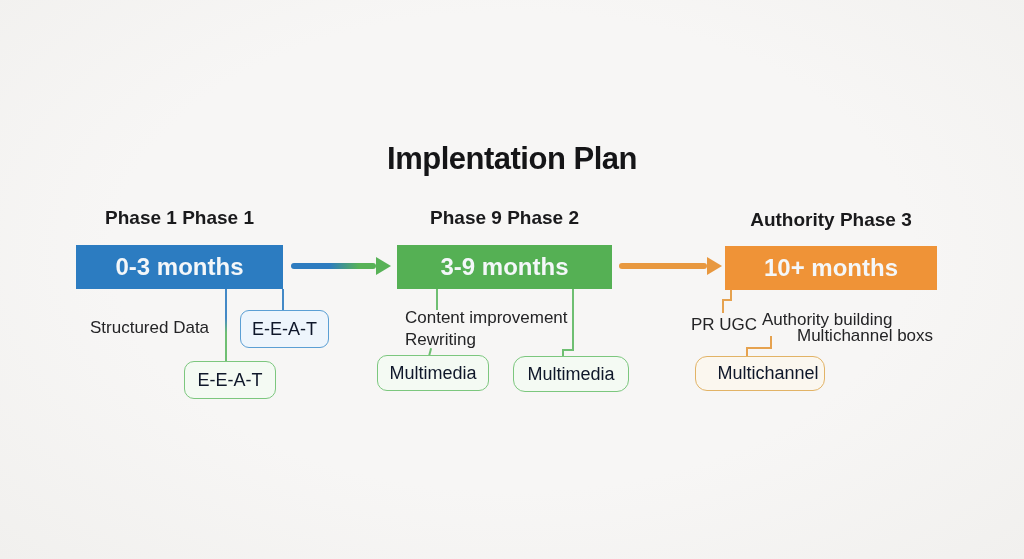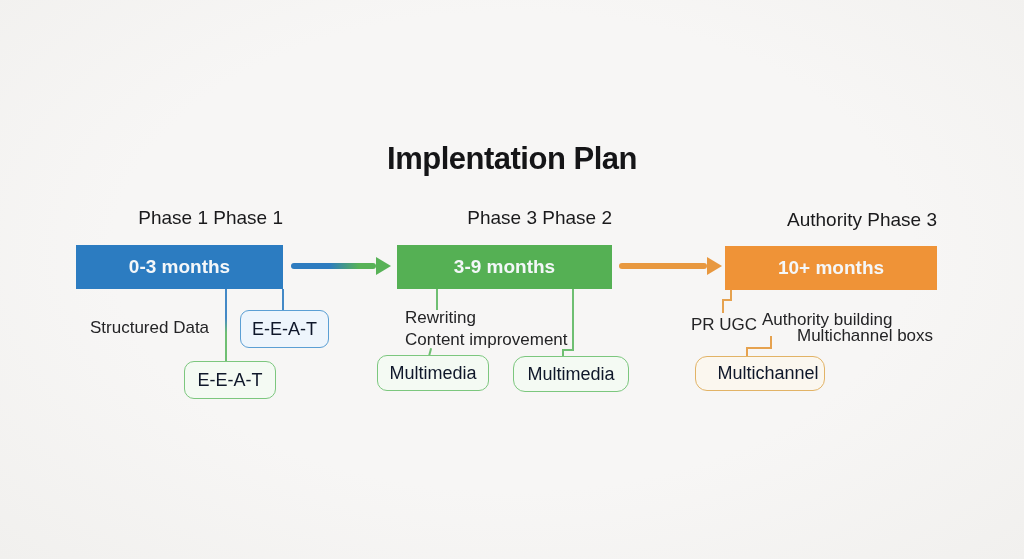--- a/index.html
+++ b/index.html
@@ -11,26 +11,26 @@
     color:#1c1c1e;
     overflow:hidden;
   }
   .title{
     position:absolute;left:0;top:141px;width:1024px;
     text-align:center;font-size:31px;font-weight:bold;
     letter-spacing:-0.5px;color:#151517;
   }
   .phase-header{
     position:absolute;top:207px;
-    text-align:right;font-size:19px;font-weight:normal;color:#1a1a1c;
+    text-align:center;font-size:19px;font-weight:bold;color:#1a1a1c;
   }
   .bar{
     position:absolute;top:245px;height:44px;
     display:flex;align-items:center;justify-content:center;
-    color:#f4f7f9;font-size:19px;font-weight:bold;text-align:right;
+    color:#f4f7f9;font-size:24px;font-weight:bold;text-align:right;
   }
   .bar-blue{background:#2C7CC1;}
   .bar-green{background:#55B054;}
   .bar-orange{background:#EF9337;}
   .seg{position:absolute;}
   .shaft{position:absolute;top:263px;height:6px;border-radius:3px;}
   .arrowhead{position:absolute;top:257px;width:0;height:0;
     border-top:9px solid transparent;border-bottom:9px solid transparent;}
   .note{
     position:absolute;font-size:17px;color:#242426;white-space:nowrap;
@@ -44,21 +44,21 @@
   .chip-orange{border:1.5px solid #E2B366;border-radius:12px;background:#fbf7ef;}
 </style>
 </head>
 <body>
 
 <div class="canvas">
 
   <div class="title">Implentation Plan</div>
 
   <div class="phase-header" style="left:76px;width:207px;">Phase 1 Phase 1</div>
-  <div class="phase-header" style="left:397px;width:215px;">Phase 3 Phase 2</div>
+  <div class="phase-header" style="left:397px;width:215px;">Phase 9 Phase 2</div>
   <div class="phase-header" style="left:725px;width:212px;top:209px;">Authority Phase 3</div>
 
   <div class="bar bar-blue" style="left:76px;width:207px;">0-3 months</div>
   <div class="bar bar-green" style="left:397px;width:215px;">3-9 months</div>
   <div class="bar bar-orange" style="left:725px;width:212px;top:246px;">10+ months</div>
 
   <div class="shaft" style="left:291px;width:85px;background:linear-gradient(90deg,#2E7CC0 0%,#2E7CC0 45%,#58B257 80%);"></div>
   <div class="arrowhead" style="left:376px;border-left:15px solid #58B257;"></div>
 
   <div class="shaft" style="left:619px;width:88px;background:#E8983F;"></div>
@@ -71,22 +71,22 @@
   <div class="chip chip-blue" style="left:240px;top:310px;width:87px;height:36px;">E-E-A-T</div>
   <div class="chip chip-green" style="left:184px;top:361px;width:90px;height:36px;">E-E-A-T</div>
 
   <div class="seg" style="left:436px;top:289px;width:2px;height:21px;background:#6FBF72;"></div>
   <div class="seg" style="left:429px;top:348px;width:2px;height:9px;background:#6FBF72;transform:rotate(14deg);"></div>
   <div class="seg" style="left:572px;top:289px;width:2px;height:62px;background:#6FBF72;"></div>
   <div class="seg" style="left:562px;top:349px;width:12px;height:2px;background:#6FBF72;"></div>
   <div class="seg" style="left:562px;top:349px;width:2px;height:9px;background:#6FBF72;"></div>
 
   <div class="note" style="left:405px;top:307px;line-height:22px;">
+    <div>Content improvement</div>
     <div>Rewriting</div>
-    <div>Content improvement</div>
   </div>
   <div class="chip chip-green" style="left:377px;top:355px;width:110px;height:34px;">Multimedia</div>
   <div class="chip chip-green" style="left:513px;top:356px;width:114px;height:34px;border-radius:12px;">Multimedia</div>
 
   <div class="seg" style="left:730px;top:290px;width:2px;height:11px;background:#E6A24F;"></div>
   <div class="seg" style="left:722px;top:299px;width:10px;height:2px;background:#E6A24F;"></div>
   <div class="seg" style="left:722px;top:299px;width:2px;height:14px;background:#E6A24F;"></div>
   <div class="seg" style="left:770px;top:336px;width:2px;height:13px;background:#E6A24F;"></div>
   <div class="seg" style="left:746px;top:347px;width:26px;height:2px;background:#E6A24F;"></div>
   <div class="seg" style="left:746px;top:347px;width:2px;height:9px;background:#E6A24F;"></div>

